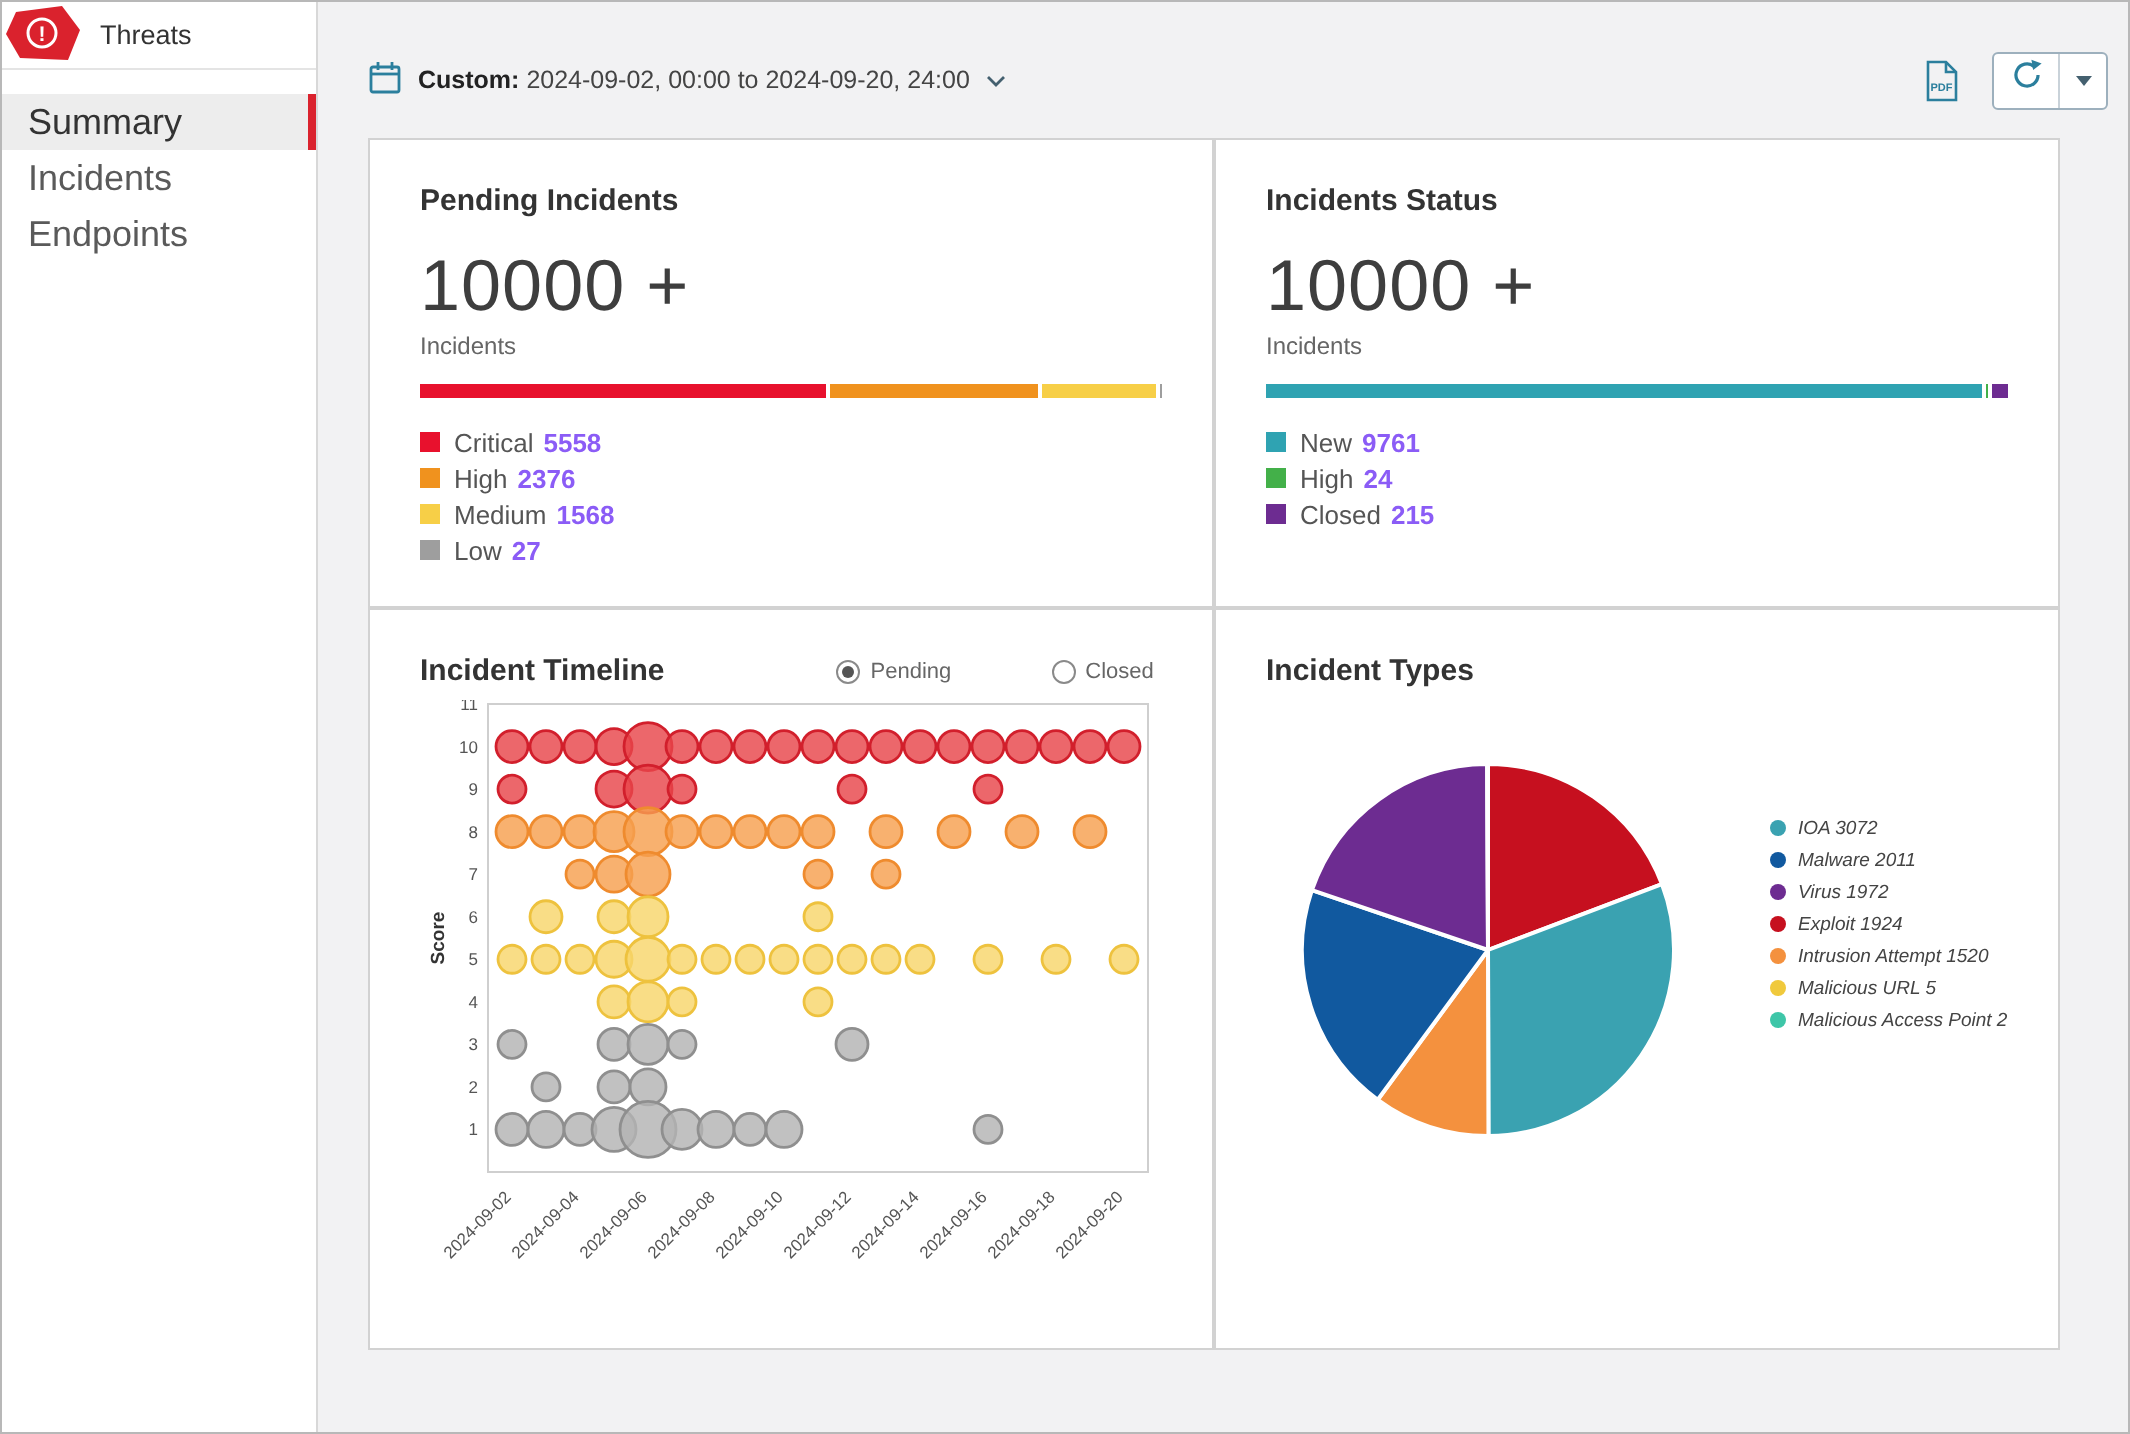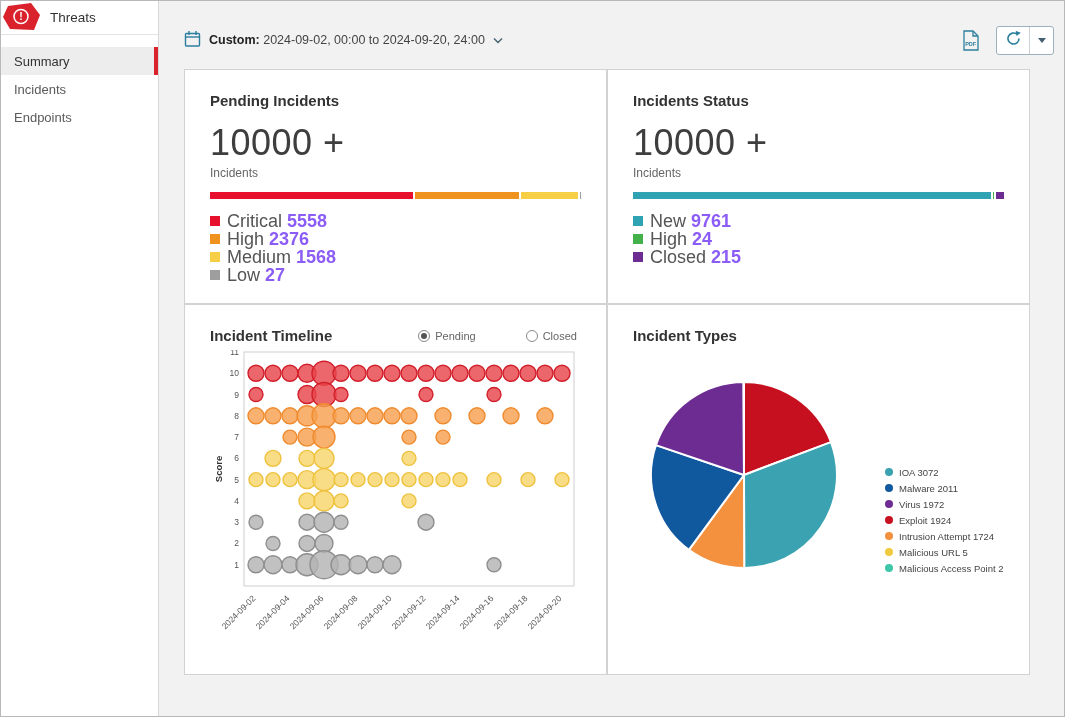--- a/index.html
+++ b/index.html
@@ -9,21 +9,21 @@
   .app { position: relative; width: 1065px; height: 717px; display: flex;
          border: 1px solid #b8b8b8; background: #f2f2f3; overflow: hidden; }
 
   
   .sidebar { width: 158px; background: #fff; border-right: 1px solid #d8d8d8; flex: none; }
   .sidebar-header { height: 34px; border-bottom: 1px solid #e4e4e4; display: flex; align-items: center; }
   .threat-logo { margin: 2px 0 0 2px; flex: none; }
   .sidebar-title { font-size: 13.5px; color: #333; margin-left: 9px; }
   .nav { margin-top: 12px; }
   .nav-item { height: 28px; display: flex; align-items: center; padding-left: 13px;
-              font-size: 13px; color: #5a5a5a; cursor: pointer; }
+              font-size: 18px; color: #5a5a5a; cursor: pointer; }
   .nav-item.active { background: #ededed; border-right: 4px solid #da222d; color: #333; }
 
   
   .main { flex: 1; padding: 0 10px 0 25px; }
   .toolbar { height: 68px; display: flex; align-items: center; justify-content: space-between; padding-top: 10px; }
   .date-filter { display: flex; align-items: center; gap: 8px; font-size: 12.5px; color: #444; cursor: pointer; }
   .date-filter b { color: #222; }
   .toolbar-right { display: flex; align-items: center; gap: 16px; }
   .icon-btn { background: none; border: none; cursor: pointer; display: flex; align-items: center; padding: 0; }
   .refresh-split { display: flex; align-items: center; height: 29px; background: #fff;
@@ -36,35 +36,35 @@
 
   
   .grid { display: grid; grid-template-columns: 423px 423px; grid-template-rows: 235px 371px; }
   .card { background: #fff; border: 1px solid #d2d2d2; padding: 22px 25px; overflow: hidden; }
   .card h2 { font-size: 15px; font-weight: bold; color: #333; }
 
   .big-num { font-size: 36px; font-weight: 300; color: #3e3e3e; letter-spacing: .5px; margin-top: 13px; }
   .unit { font-size: 12px; color: #666; margin-top: 2px; }
   .stackbar { display: flex; gap: 2px; height: 7px; margin-top: 12px; }
   .legend { list-style: none; margin-top: 13px; }
-  .legend li { display: flex; align-items: center; height: 18px; font-size: 18px; color: #555; }
+  .legend li { display: flex; align-items: center; height: 18px; font-size: 13px; color: #555; }
   .sw { width: 10px; height: 10px; margin-right: 7px; flex: none; }
   .legend b { color: #8b5cf6; margin-left: 5px; }
 
   
   .card-head { display: flex; align-items: center; }
   .radio-group { display: flex; gap: 22px; margin-left: 58px; }
   .radio { display: flex; align-items: center; font-size: 11px; color: #666; cursor: pointer; padding-left: 28px; }
   .rb { width: 12px; height: 12px; border: 1px solid #8a8a8a; border-radius: 50%; position: relative;
         margin-right: 5px; background: #fff; flex: none; }
   .rb.checked::after { content: ""; position: absolute; inset: 2px; border-radius: 50%; background: #555; }
   .timeline-wrap { margin: 6px 0 0 2px; }
 
   
-  .pie-wrap { display: flex; align-items: flex-end; margin-top: 34px; }
+  .pie-wrap { display: flex; align-items: flex-start; margin-top: 34px; font-style: italic; }
   .pie-svg-box { margin-left: 14px; }
   .pie-legend { list-style: none; margin: 28px 0 0 44px; }
   .pie-legend li { display: flex; align-items: center; height: 16px; font-size: 9.5px; color: #444; white-space: nowrap; }
   .dot { width: 8px; height: 8px; border-radius: 50%; margin-right: 6px; flex: none; }
 </style>
 </head>
 <body>
 
 <div class="app">
 
@@ -354,21 +354,21 @@
             <li>
                 <span class="dot" style="background: rgb(109, 44, 145);"></span>
                 <span>Virus 1972</span>
               </li>
             <li>
                 <span class="dot" style="background: rgb(198, 16, 31);"></span>
                 <span>Exploit 1924</span>
               </li>
             <li>
                 <span class="dot" style="background: rgb(244, 145, 62);"></span>
-                <span>Intrusion Attempt 1724</span>
+                <span>Intrusion Attempt 1520</span>
               </li>
             <li>
                 <span class="dot" style="background: rgb(240, 201, 60);"></span>
                 <span>Malicious URL 5</span>
               </li>
             <li>
                 <span class="dot" style="background: rgb(62, 198, 168);"></span>
                 <span>Malicious Access Point 2</span>
               </li>
           </ul>

